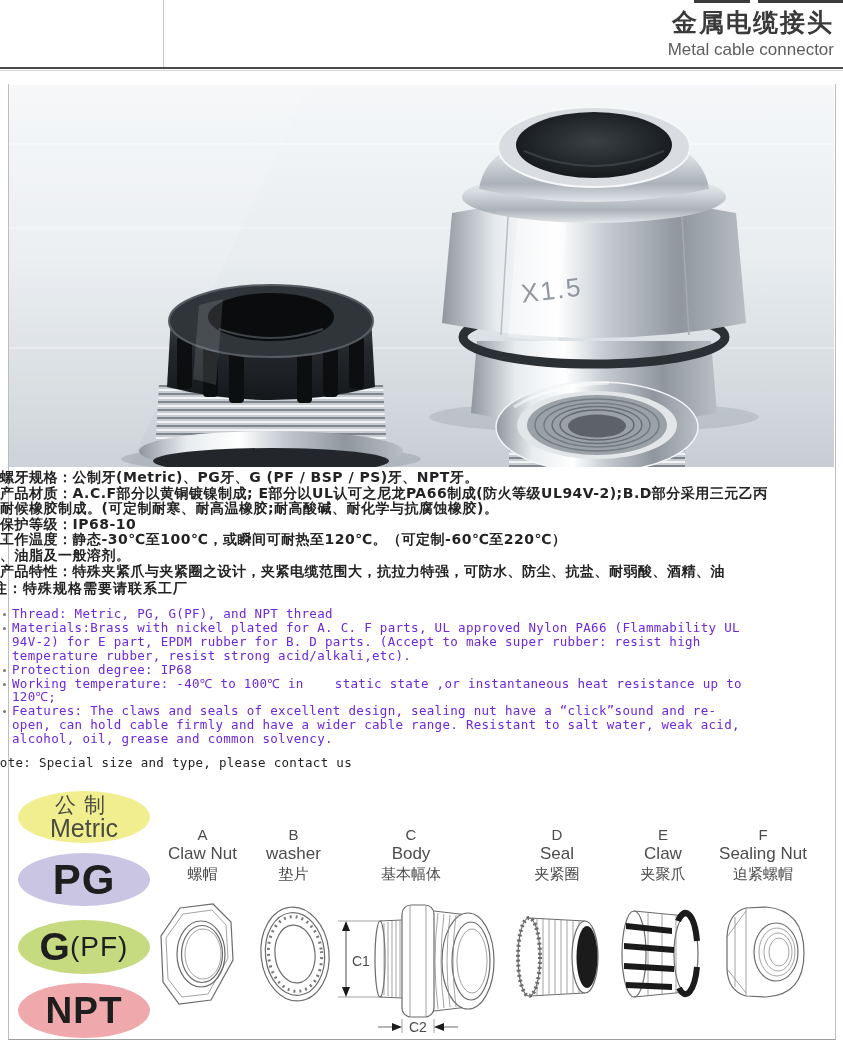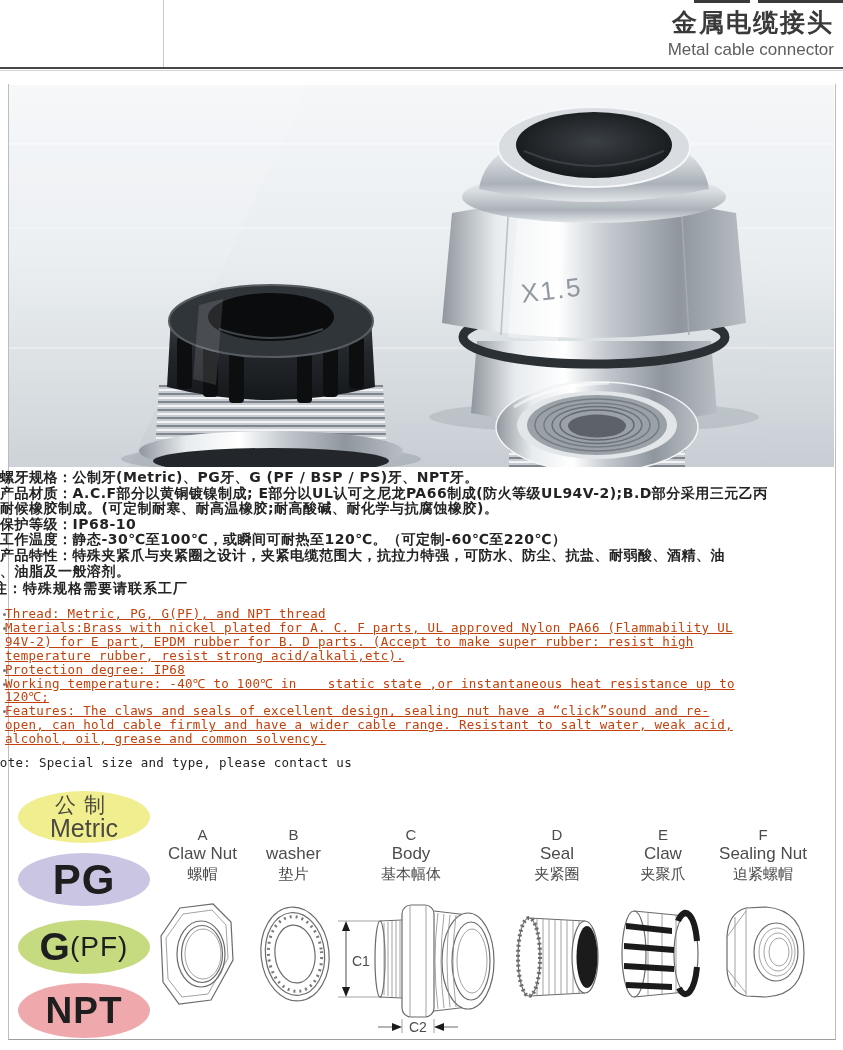--- a/index.html
+++ b/index.html
@@ -25,21 +25,21 @@
     border-left:1px solid #bdbdbd;border-right:1px solid #bdbdbd;border-bottom:1px solid #9f9f9f;}
 
   .photo{position:absolute;left:9px;top:85px;width:825px;height:382px;}
 
   
   .zh-block{position:absolute;left:0;top:470px;width:840px;}
   .spec-zh-line{font-family:"DejaVu Sans",sans-serif;font-weight:bold;font-size:14px;
     line-height:15.6px;color:#232323;letter-spacing:.5px;white-space:pre;position:relative;padding-left:0;}
   .en-block{position:absolute;left:0;top:607px;width:840px;}
   .spec-en-line{font-family:"DejaVu Sans Mono","Liberation Mono",monospace;font-size:12.5px;
-    line-height:13.9px;color:#c2410c;letter-spacing:.3px;white-space:pre;position:relative;padding-left:5px;text-decoration:underline;}
+    line-height:13.9px;color:#6d28d9;letter-spacing:.3px;white-space:pre;position:relative;padding-left:12px;}
   .b::before{content:"";position:absolute;left:3px;top:6px;width:3px;height:3px;background:#787878;border-radius:50%;}
   .note-zh{position:absolute;left:-7px;top:580px;font-family:"DejaVu Sans",sans-serif;font-weight:bold;
     font-size:14px;color:#232323;letter-spacing:1px;white-space:pre;}
   .note-en{position:absolute;left:-8px;top:755px;font-family:"DejaVu Sans Mono","Liberation Mono",monospace;
     font-size:12.5px;color:#232323;letter-spacing:.3px;white-space:pre;}
 
   
   .badge{position:absolute;left:18px;width:132px;border-radius:50%;display:flex;flex-direction:column;
     align-items:center;justify-content:center;color:#1e1e1e;}
   .badge-metric{top:791px;height:52px;color:#4a4a40;}
@@ -176,22 +176,22 @@
       </g>
     </svg>
   </div>
 
   <div class="zh-block">
     <div class="spec-zh-line b">螺牙规格：公制牙(Metric)、PG牙、G (PF / BSP / PS)牙、NPT牙。</div>
     <div class="spec-zh-line b">产品材质：A.C.F部分以黄铜镀镍制成; E部分以UL认可之尼龙PA66制成(防火等级UL94V-2);B.D部分采用三元乙丙</div>
     <div class="spec-zh-line">耐候橡胶制成。(可定制耐寒、耐高温橡胶;耐高酸碱、耐化学与抗腐蚀橡胶)。</div>
     <div class="spec-zh-line b">保护等级：IP68-10</div>
     <div class="spec-zh-line b">工作温度：静态-30℃至100℃，或瞬间可耐热至120℃。（可定制-60℃至220℃）</div>
+    <div class="spec-zh-line">、油脂及一般溶剂。</div>
     <div class="spec-zh-line b">产品特性：特殊夹紧爪与夹紧圈之设计，夹紧电缆范围大，抗拉力特强，可防水、防尘、抗盐、耐弱酸、酒精、油</div>
-    <div class="spec-zh-line">、油脂及一般溶剂。</div>
   </div>
   <div class="note-zh">注：特殊规格需要请联系工厂</div>
 
   <div class="en-block">
     <div class="spec-en-line b">Thread: Metric, PG, G(PF), and NPT thread</div>
     <div class="spec-en-line b">Materials:Brass with nickel plated for A. C. F parts, UL approved Nylon PA66 (Flammability UL</div>
     <div class="spec-en-line">94V-2) for E part, EPDM rubber for B. D parts. (Accept to make super rubber: resist high</div>
     <div class="spec-en-line">temperature rubber, resist strong acid/alkali,etc).</div>
     <div class="spec-en-line b">Protection degree: IP68</div>
     <div class="spec-en-line b">Working temperature: -40℃ to 100℃ in    static state ,or instantaneous heat resistance up to</div>

